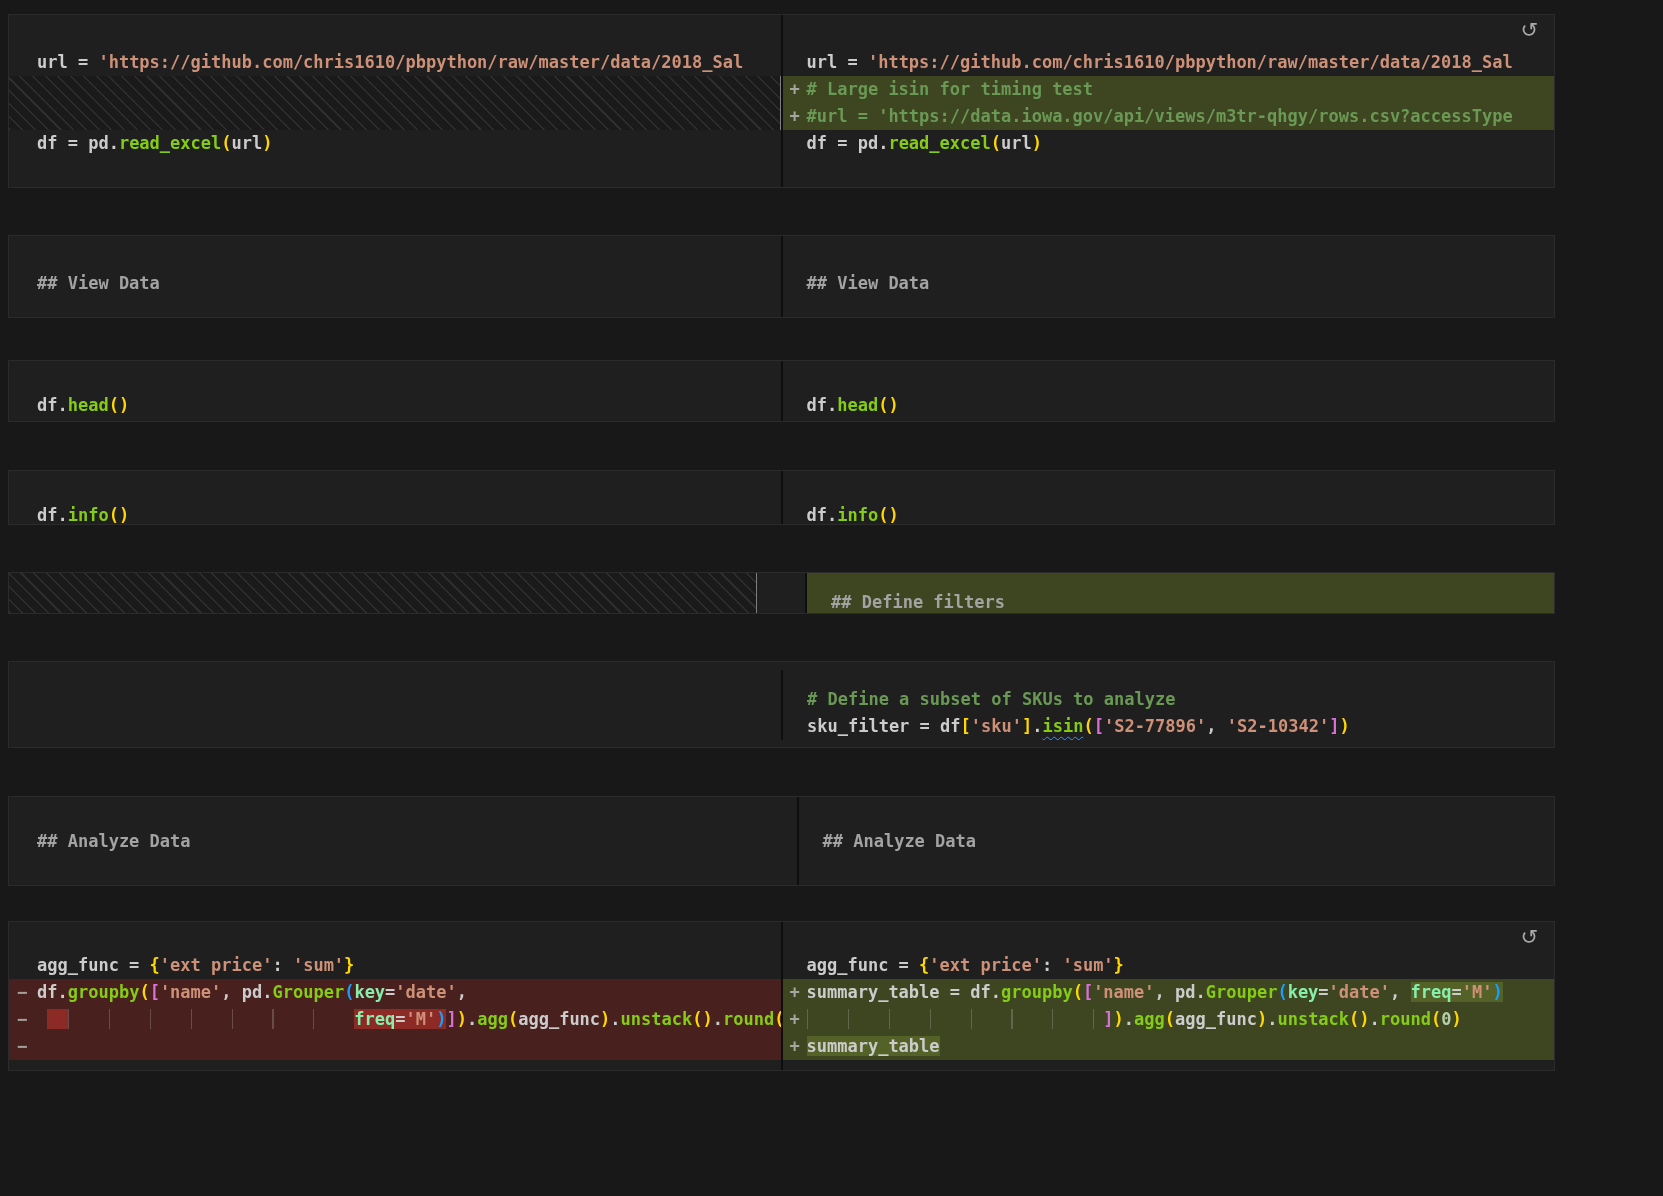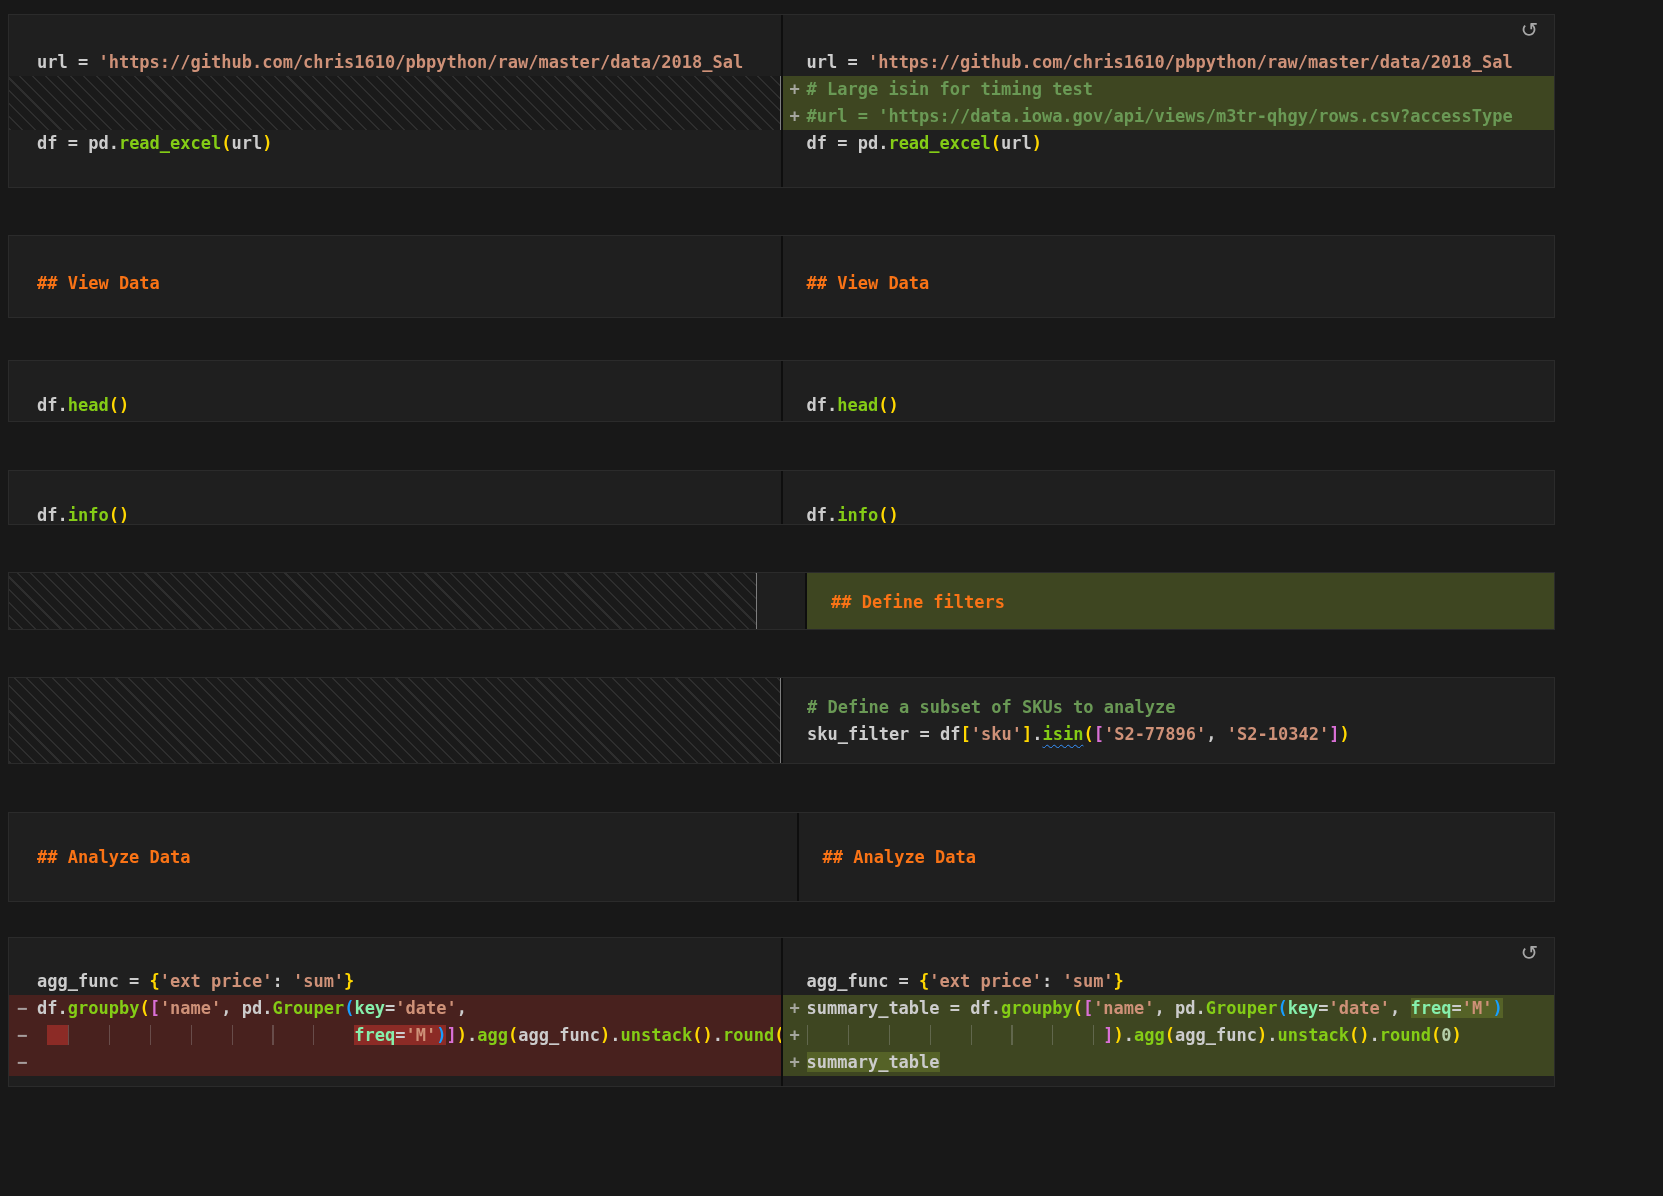--- a/index.html
+++ b/index.html
@@ -33,21 +33,21 @@
   
   .tk-v{color:#cccccc;}
   .tk-s{color:#ce9178;}
   .tk-f{color:#84cc16;}
   .tk-p{color:#86efac;}
   .tk-c{color:#6a9955;}
   .tk-n{color:#b5cea8;}
   .tk-b1{color:#ffd700;}
   .tk-b2{color:#da70d6;}
   .tk-b3{color:#179fff;}
-  .tk-md{color:#f97316;font-weight:700;}
+  .tk-md{color:#a3a3a3;font-weight:700;}
   .tk-hr{background:#8c2b26;}
   .tk-ha{background:#556227;}
   .tk-sq{text-decoration:underline;text-decoration-style:wavy;text-decoration-color:#3794ff;text-decoration-thickness:1px;text-underline-offset:4px;}
   .tk-g{background-image:repeating-linear-gradient(to right,rgba(187,187,187,.28) 0 1px,transparent 1px 40.9px);}
   .revert{
     position:absolute;top:5px;right:16px;z-index:2;
     color:#a8a8a8;font-size:21px;line-height:21px;font-weight:400;
     font-family:"DejaVu Sans",sans-serif;cursor:pointer;
   }
 </style>
@@ -91,28 +91,28 @@
 
   <div class="cell" style="height:55px;--pt:31px;margin-top:48px;">
     <div class="pane pane-left">
         <div class="line"><span class="tk-v">df.</span><span class="tk-f">info</span><span class="tk-b1">(</span><span class="tk-b1">)</span></div>
       </div>
     <div class="pane pane-right">
         <div class="line"><span class="tk-v">df.</span><span class="tk-f">info</span><span class="tk-b1">(</span><span class="tk-b1">)</span></div>
       </div>
   </div>
 
-  <div class="cell" style="height:58px;--pt:16px;margin-top:47px;gap:48px;">
+  <div class="cell" style="height:42px;--pt:16px;margin-top:47px;gap:48px;">
     <div class="pane pane-left hatch"></div>
     <div class="pane pane-right pane-added">
         <div class="line"><span class="tk-md">## Define filters</span></div>
       </div>
   </div>
 
-  <div class="cell" style="height:87px;--pt:16px;margin-top:47px;">
+  <div class="cell" style="height:87px;--pt:16px;margin-top:47px;align-items:center;">
     <div class="pane pane-left hatch"></div>
     <div class="pane pane-right">
         <div class="line"><span class="tk-c"># Define a subset of SKUs to analyze</span></div>
         <div class="line"><span class="tk-v">sku_filter = df</span><span class="tk-b1">[</span><span class="tk-s">'sku'</span><span class="tk-b1">]</span><span class="tk-v">.</span><span class="tk-f tk-sq">isin</span><span class="tk-b1">(</span><span class="tk-b2">[</span><span class="tk-s">'S2-77896'</span><span class="tk-v">, </span><span class="tk-s">'S2-10342'</span><span class="tk-b2">]</span><span class="tk-b1">)</span></div>
       </div>
   </div>
 
   <div class="cell" style="height:90px;--pt:31px;margin-top:48px;gap:32px;">
     <div class="pane pane-left">
         <div class="line"><span class="tk-md">## Analyze Data</span></div>

